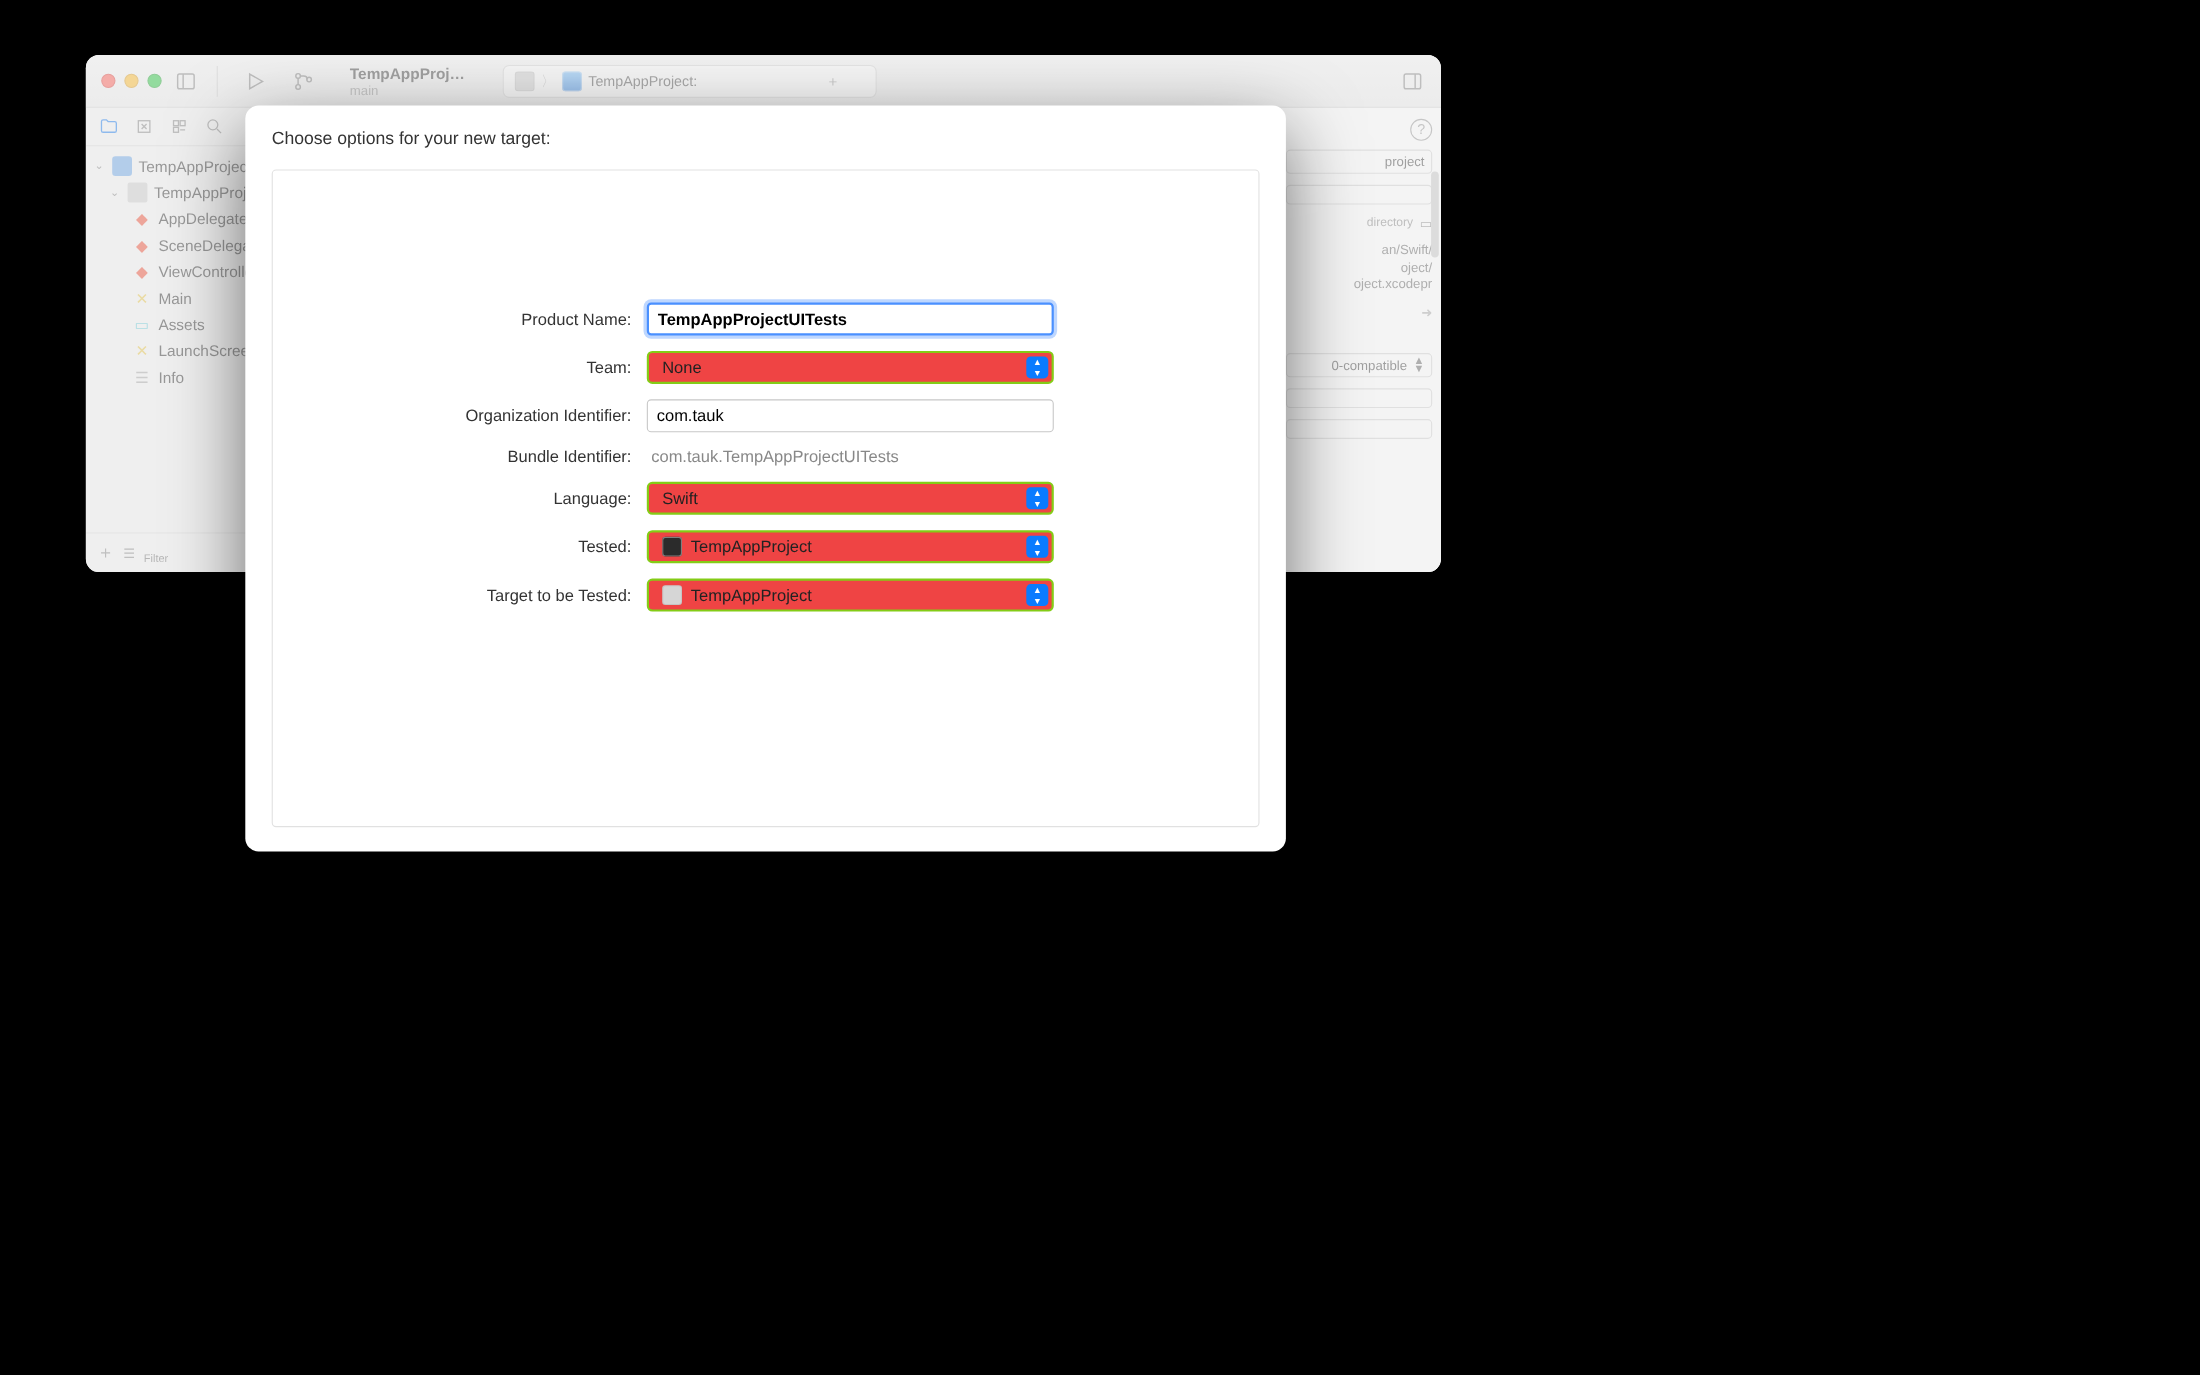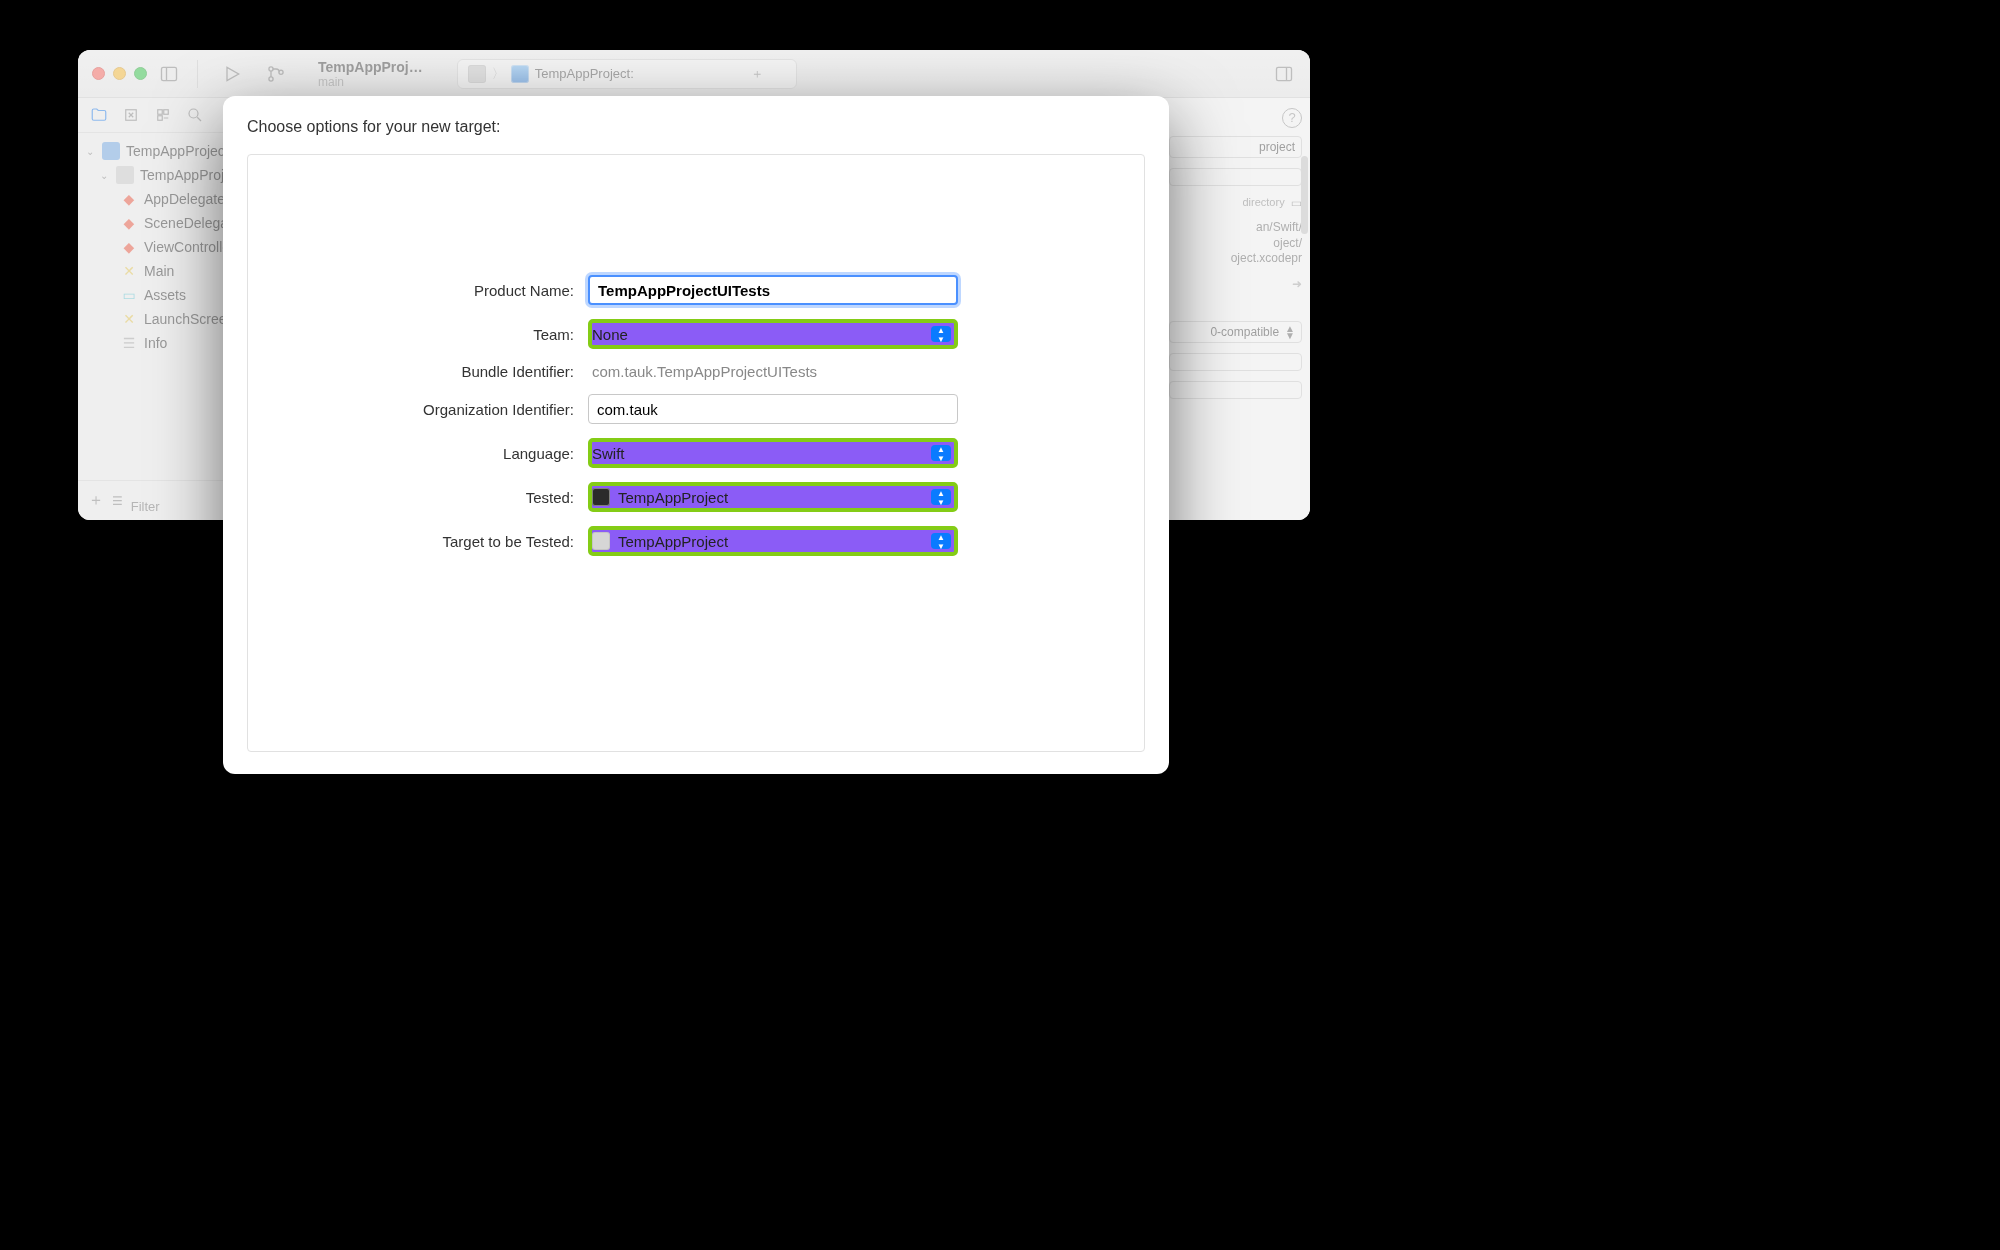--- a/index.html
+++ b/index.html
@@ -67,21 +67,21 @@
   .tree-indent-1 { padding-left: 22px; }
   .tree-indent-2 { padding-left: 42px; }
   .swift-icon { color:#f05138; }
   .storyboard-icon { color:#e8c84e; }
   .assets-icon { color:#5ec8d8; }
   .plist-icon { color:#a8a8a8; }
   .proj-icon { width:18px; height:18px; background:#6fa8e8; border-radius:3px; }
   .folder-icon { width:18px; height:18px; background:#cfcfcf; border-radius:2px; }
 
   .nav-footer { display:flex; align-items:center; gap:8px; padding:6px 10px; border-top:1px solid #dcdcdc; font-size:13px; color:#9a9a9a;}
-  .nav-footer input { border:none; background:transparent; font-size:13px; color:#14532d; outline:none; flex:1;margin-top:12px;}
+  .nav-footer input { border:none; background:transparent; font-size:10px; color:#14532d; outline:none; flex:1;margin-top:12px;}
 
   .inspector {
     width: 150px; margin-left:auto; background:#fff; border-left:1px solid #dcdcdc;
     padding:10px 8px; font-size:12px; color:#555;
   }
   .inspector .row { margin-bottom:10px; }
   .inspector .field { background:#fff; border:1px solid #d2d2d2; border-radius:4px; padding:3px 6px; font-size:12px; color:#444; text-align:right;}
   .inspector .label { color:#888; font-size:11px; margin-bottom:2px; }
   .inspector .path-line { font-size:12px; color:#666; text-align:right; line-height:1.3;}
 
@@ -128,24 +128,24 @@
     padding:0 8px; font-size:15px;
     outline:none;
   }
   .text-input.focused {
     border:2px solid #4a90ff;
     box-shadow: 0 0 0 3px rgba(70,140,255,.35);
     font-weight: bold;
   }
   .select-box {
     width:100%; height:30px;
-    border:4px solid #84cc16; border-radius:5px;
-    background:#8b5cf6;
+    border:2px solid #84cc16; border-radius:5px;
+    background:#ef4444;
     display:flex; align-items:center;
-    padding:0 0; font-size:15px; color:#222;
+    padding:0 12px; font-size:15px; color:#222;
     position:relative;
   }
   .select-box .sel-icon { width:18px; height:18px; margin-right:8px; display:flex; align-items:center; justify-content:center; }
   .select-box .stepper {
     position:absolute; right:3px; top:3px; bottom:3px;
     width:20px; background:#0a7bff; border-radius:4px;
     display:flex; flex-direction:column; color:#fff;
   }
   .select-box .stepper div { flex:1; display:flex; align-items:center; justify-content:center; font-size:8px; }
   .readonly-value { font-size:15px; color:#888; padding-left:4px; }
@@ -367,30 +367,30 @@
           <span>None</span>
           <div class="stepper">
               <div>▲</div>
               <div>▼</div>
             </div>
         </div>
       </div>
     </div>
 
     <div class="form-row">
+      <div class="form-label">Organization Identifier:</div>
+      <div class="form-field-wrap">
+        <input class="text-input" value="com.tauk" style="">
+      </div>
+    </div>
+
+    <div class="form-row">
       <div class="form-label">Bundle Identifier:</div>
       <div class="form-field-wrap">
         <div class="readonly-value">com.tauk.TempAppProjectUITests</div>
-      </div>
-    </div>
-
-    <div class="form-row">
-      <div class="form-label">Organization Identifier:</div>
-      <div class="form-field-wrap">
-        <input class="text-input" value="com.tauk" style="">
       </div>
     </div>
 
     <div class="form-row">
       <div class="form-label">Language:</div>
       <div class="form-field-wrap">
         <div class="select-box">
           <span>Swift</span>
           <div class="stepper">
               <div>▲</div>

